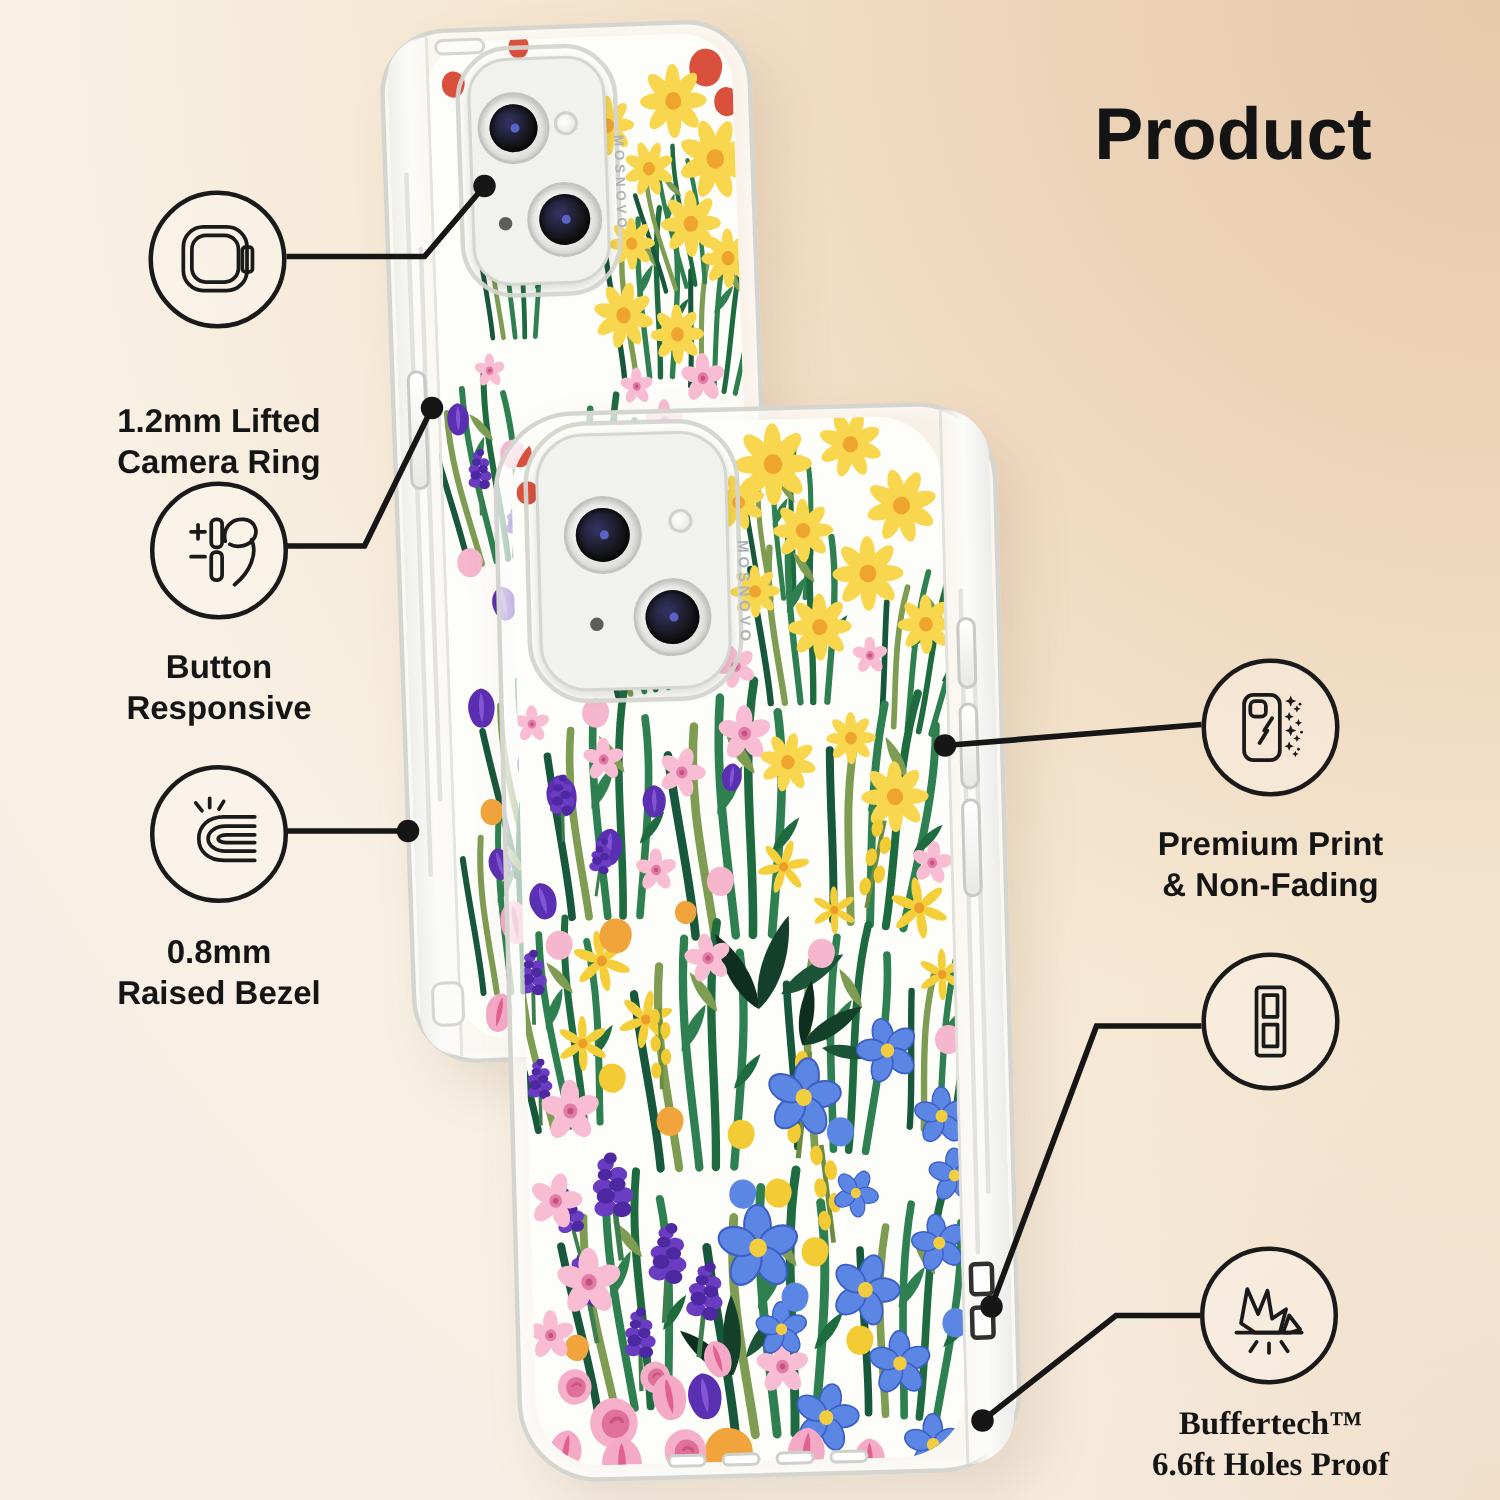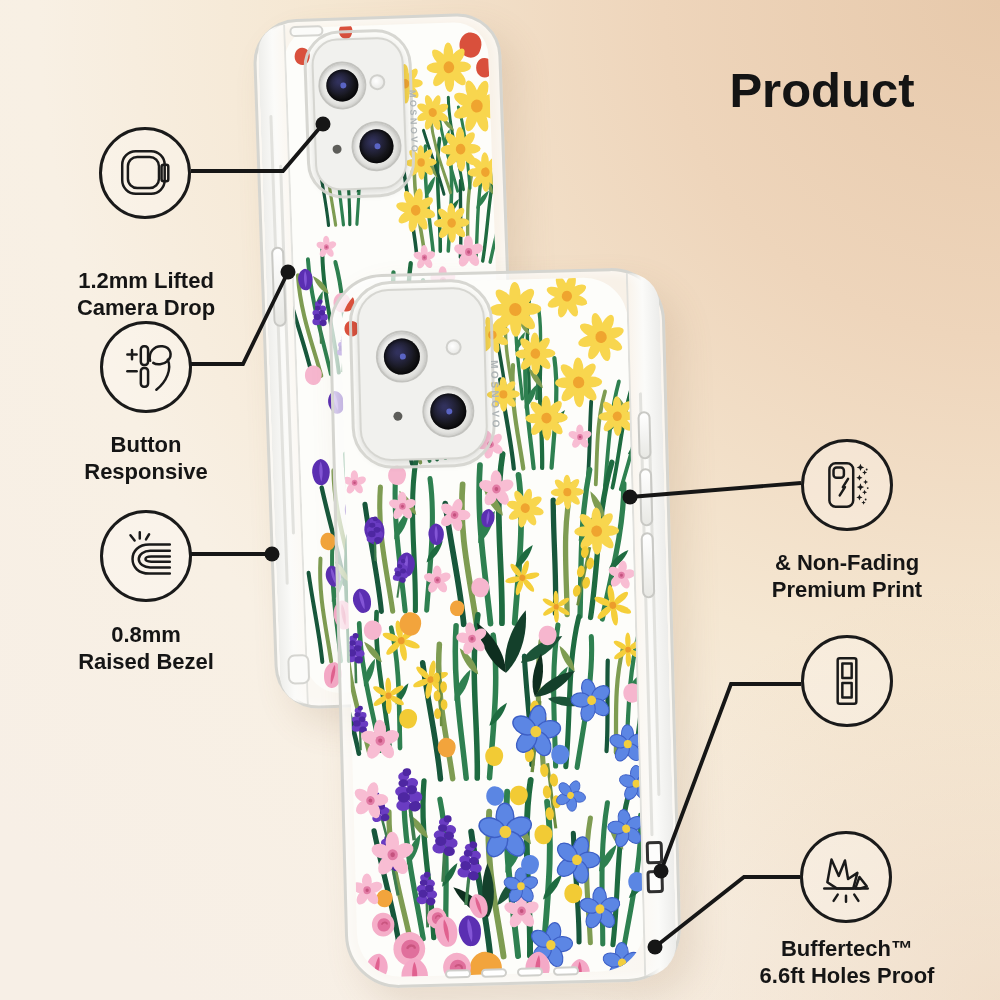--- a/index.html
+++ b/index.html
@@ -446,21 +446,21 @@
 
   <div class="fcircle" style="left:99px; top:127px;">
     <svg width="58" height="58" viewBox="0 0 56 56">
       <rect x="6" y="7" width="41" height="41" rx="13"></rect>
       <rect x="11.5" y="12.5" width="30" height="30" rx="9"></rect>
       <rect x="44" y="20" width="6.5" height="16" rx="2"></rect>
     </svg>
   </div>
   <div class="flabel" style="left:15px; top:235px;margin-top:32px;">
     <div>1.2mm Lifted</div>
-    <div>Camera Drop</div>
+    <div>Camera Ring</div>
   </div>
 
   <div class="fcircle" style="left:100px; top:321px;">
     <svg width="58" height="58" viewBox="0 0 56 56">
       <path d="M10,16 h9 M14.5,11.5 v9"></path>
       <path d="M10,32 h9"></path>
       <rect x="23" y="8" width="7" height="18" rx="3"></rect>
       <rect x="23" y="29" width="7" height="18" rx="3"></rect>
       <path d="M32,22 C30,14 36,7 44,8 C52,9 54,17 49,22 C45,26 38,26 35,24"></path>
       <path d="M49,21 C53,30 48,42 38,50"></path>
@@ -498,38 +498,38 @@
         <use href="#spark" transform="translate(45,35) scale(0.8)"></use>
         <use href="#spark" transform="translate(40,40)"></use>
         <use href="#spark" transform="translate(44,45) scale(0.7)"></use>
         <circle cx="47" cy="13" r="0.9"></circle>
           <circle cx="48" cy="31" r="0.9"></circle>
           <circle cx="46" cy="42" r="0.9"></circle>
       </g>
     </svg>
   </div>
   <div class="flabel" style="left:716px; top:549px;">
+    <div>Premium Print</div>
     <div>&amp; Non-Fading</div>
-    <div>Premium Print</div>
   </div>
 
   <div class="fcircle" style="left:801px; top:635px;">
     <svg width="58" height="58" viewBox="0 0 56 56">
       <rect x="19" y="6" width="18" height="44" rx="2"></rect>
       <rect x="23.5" y="11" width="9" height="14"></rect>
       <rect x="23.5" y="30" width="9" height="14"></rect>
     </svg>
   </div>
 
   <div class="fcircle" style="left:800px; top:831px;">
     <svg width="58" height="58" viewBox="0 0 56 56">
       <path d="M7,39 H49"></path>
       <path d="M14,11 L21,27 L27,12 L30,30 L39,24 L35,39 L19,39 L10,33 Z"></path>
       <path d="M41,28 L48,37 L42,39 L37,39 Z"></path>
       <path d="M20,45 l-4,6 M28,46 v6 M36,45 l4,6"></path>
     </svg>
   </div>
-  <div class="flabel" style="left:716px; top:935px;">
+  <div class="flabel" style="left:716px; top:935px;font-family:Liberation Serif, serif;">
     <div>Buffertech™</div>
     <div>6.6ft Holes Proof</div>
   </div>
 
 </div>
 
 </body></html>

